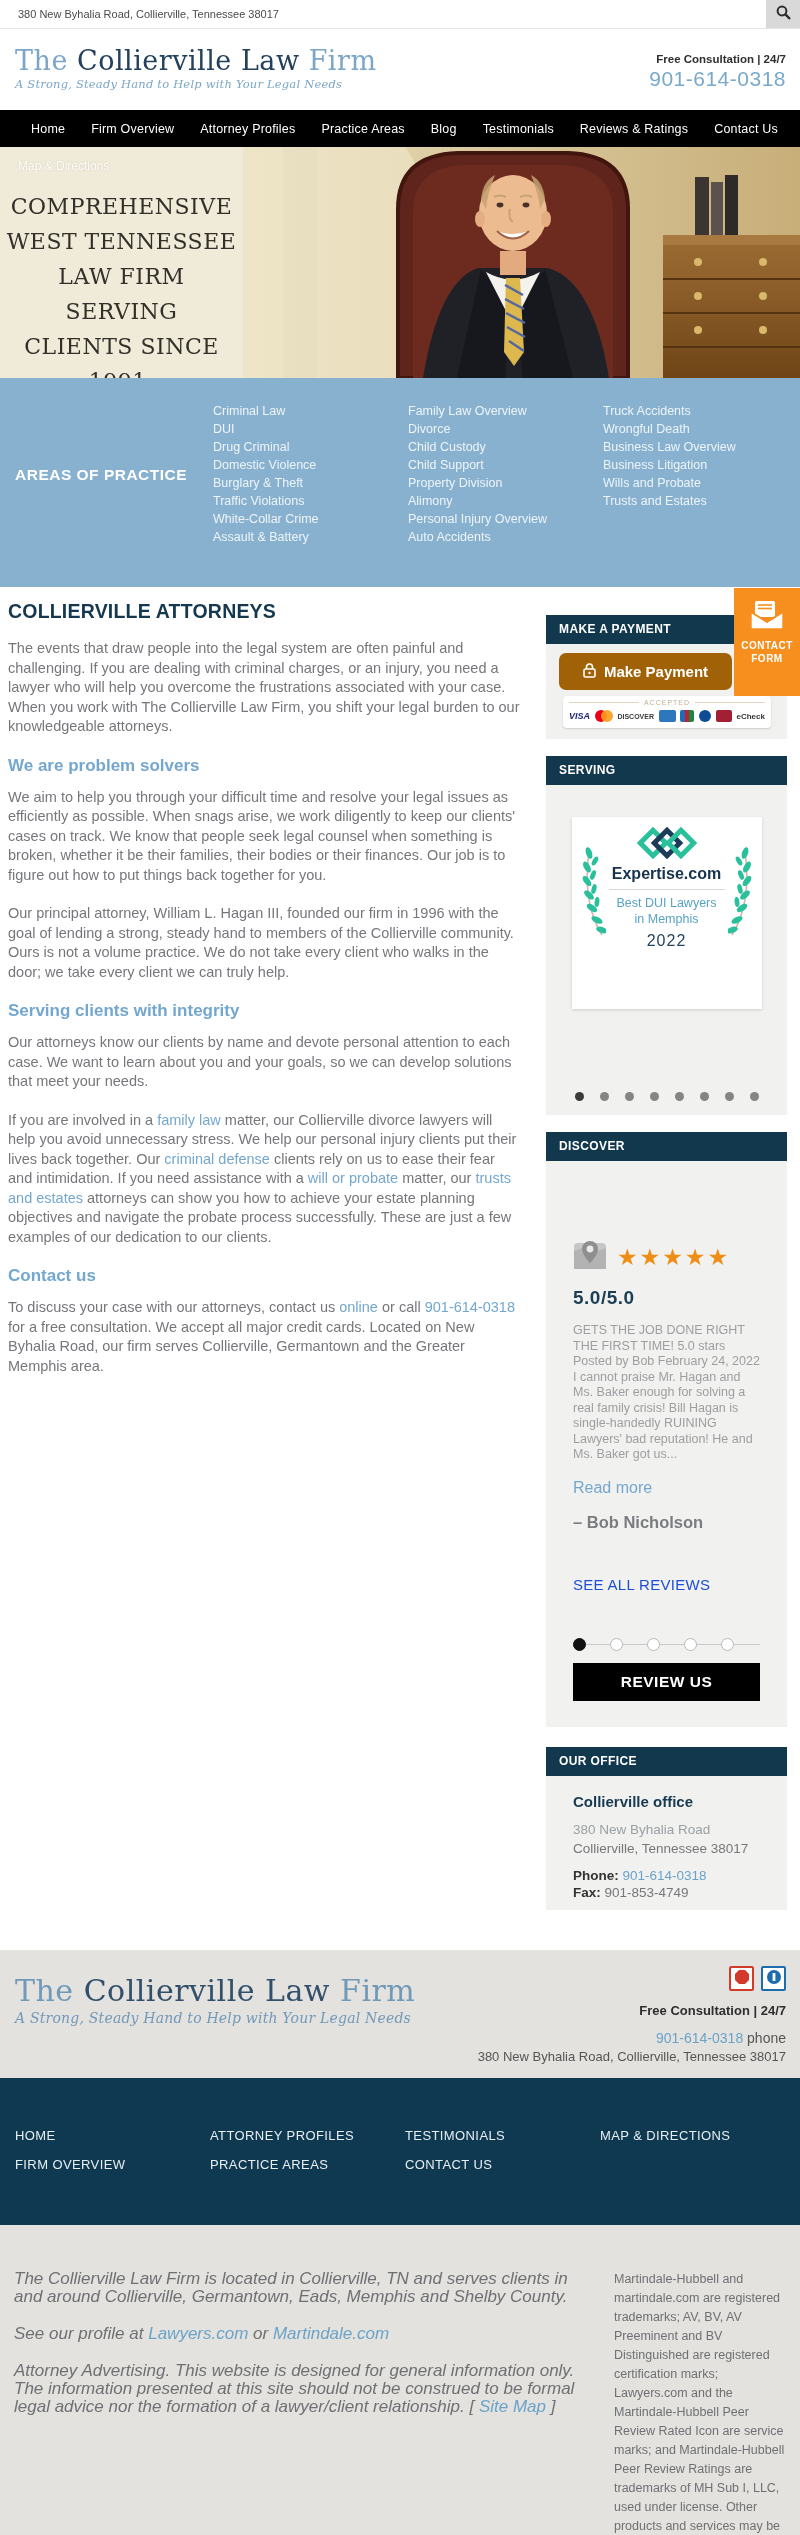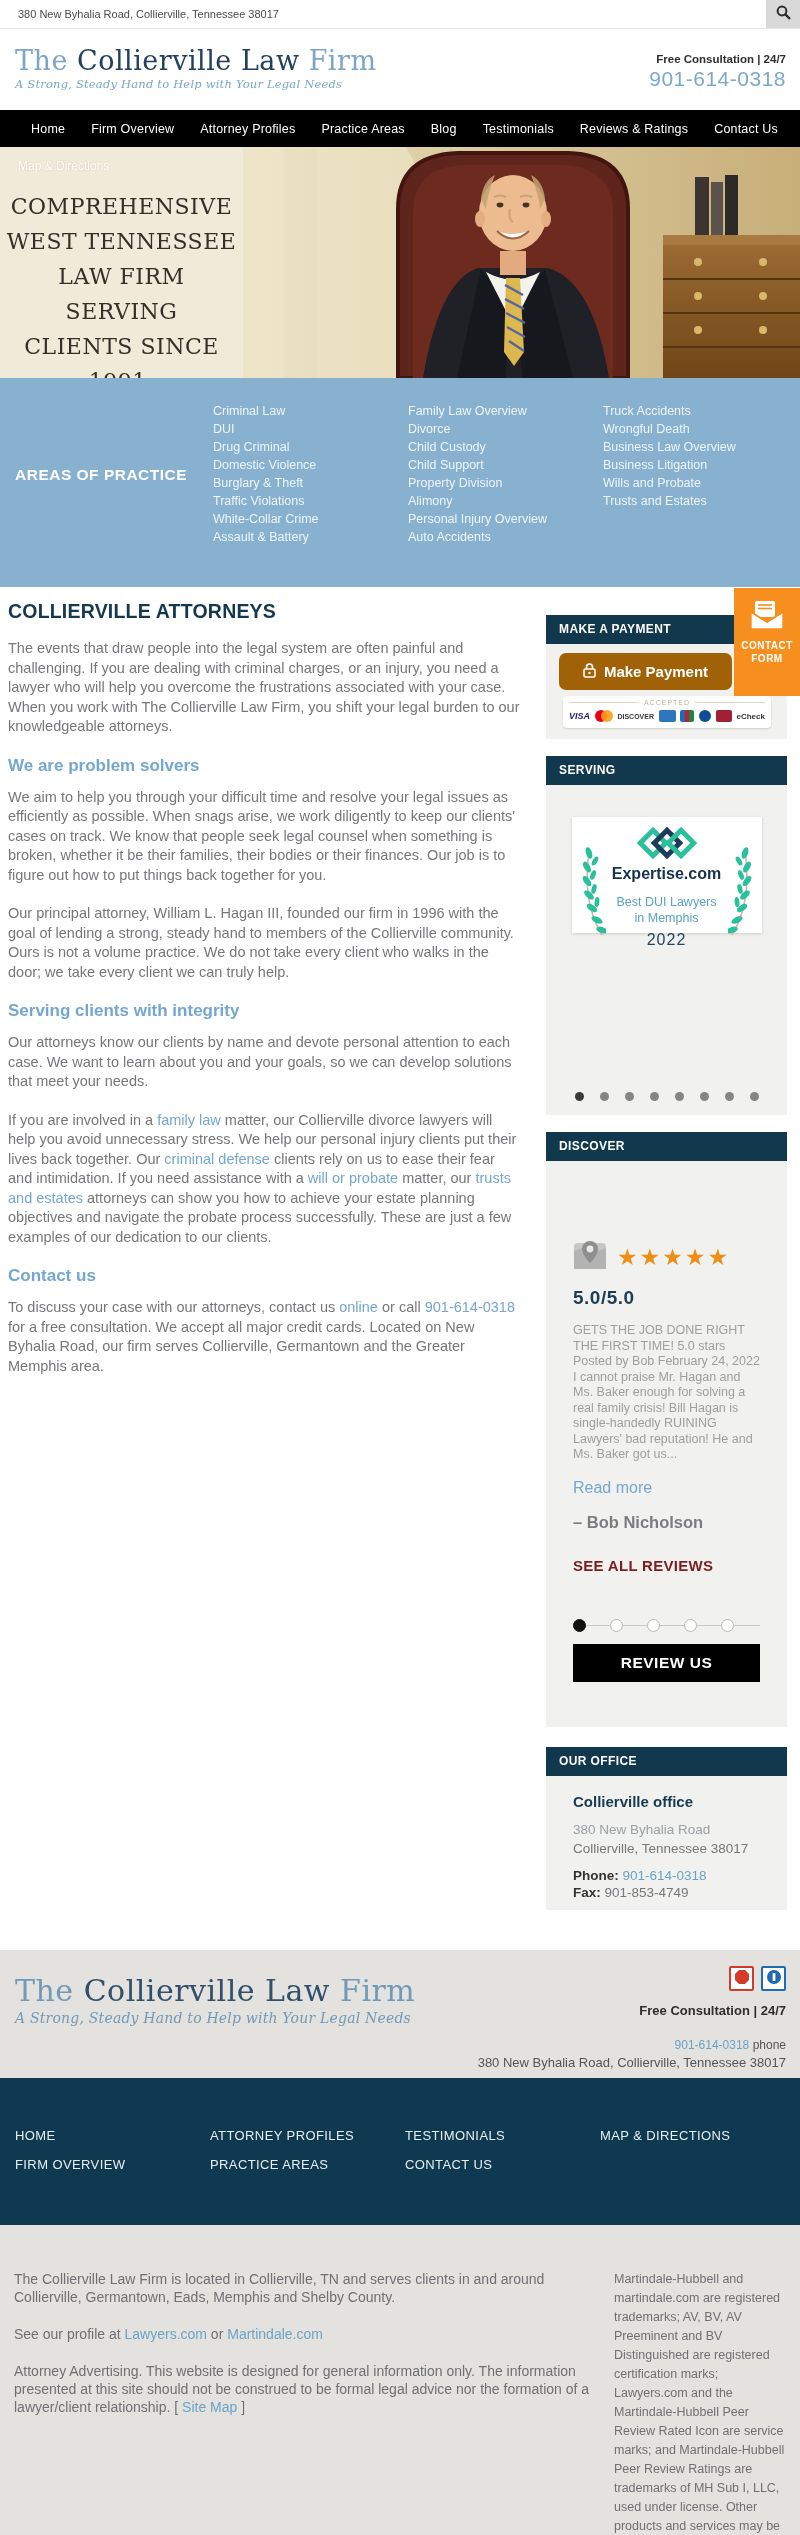--- a/index.html
+++ b/index.html
@@ -85,43 +85,43 @@
   .cc-amex { width:17px; height:12px; background:#2e77bc; border-radius:2px; }
   .cc-jcb { width:14px; height:12px; border-radius:2px;
             background:linear-gradient(90deg,#1c6eb4 33%,#c0202f 33% 66%,#1d8544 66%); }
   .cc-diners { width:12px; height:12px; border-radius:50%; background:#0f4c96; }
   .cc-dc { width:16px; height:12px; background:#a31f34; border-radius:2px; }
   .cc-echeck { font-size:8px; font-weight:bold; color:#333; }
   .gap17 { height:17px; }
   .gap20 { height:20px; }
 
   .awards-box { height:330px; display:flex; flex-direction:column; align-items:center; }
-  .badge { position:relative; width:190px; height:116px; background:#fff; margin-top:32px;
+  .badge { position:relative; width:190px; height:192px; background:#fff; margin-top:32px;
            box-shadow:0 1px 3px rgba(0,0,0,.15); display:flex; flex-direction:column; align-items:center; }
   .badge-diamonds { margin-top:10px; }
   .badge-brand { font-size:16px; font-weight:bold; color:#16324c; margin-top:2px; }
   .badge-hr { width:116px; height:1px; background:#d9d9d9; margin:6px 0 5px; }
   .badge-line { font-size:12.5px; color:#58a3c4; line-height:16px; }
   .badge-year { font-size:16px; color:#24455f; margin-top:5px; letter-spacing:1px; }
   .laurel { position:absolute; top:28px; }
   .laurel.left { left:8px; }
   .laurel.right { right:8px; }
   .award-dots { margin-top:auto; margin-bottom:14px; display:flex; gap:16px; }
   .award-dots span { width:9px; height:9px; border-radius:50%; background:#858585; cursor:pointer; }
   .award-dots span.active { background:#3a3a3a; }
 
   .reviews-box { height:566px; padding:0 27px; }
   .review-head { padding-top:78px; display:flex; align-items:center; gap:10px; }
   .stars { font-size:23px; color:#ee8e17; letter-spacing:2px; line-height:24px; }
   .rating { font-size:19px; font-weight:800; color:#1c3e55; margin-top:12px; letter-spacing:.5px; }
   .review-text { font-size:12.5px; line-height:15.5px; color:#9d9ea1; margin-top:14px; }
   .read-more { display:inline-block; font-size:16px; color:#74a7cf; margin-top:16px; text-decoration:none; }
   .author { font-size:16.5px; font-weight:bold; color:#7b7c80; margin-top:16px; }
-  .see-all { display:inline-block; font-size:15px; font-weight:bold; color:#7f1d1d;
-             margin-top:25px; letter-spacing:.3px; text-decoration:none; }
+  .see-all { display:inline-block; font-size:15px; font-weight:normal; color:#1d4ed8;
+             margin-top:44px; letter-spacing:.3px; text-decoration:none; }
   .stepper { margin-top:44px; position:relative; height:13px; }
   .stepper .track { position:absolute; left:6px; right:0; top:6px; height:1px; background:#c9c9c9; }
   .stepper .dots { position:absolute; left:0; top:0; display:flex; gap:24px; }
   .stepper .dots span { width:13px; height:13px; border-radius:50%; background:#fff;
                         border:1px solid #b9b9b9; cursor:pointer; }
   .stepper .dots span.active { background:#111; border-color:#111; }
   .review-us { display:block; width:100%; height:38px; margin-top:12px; background:#000; color:#fff;
                font-weight:bold; font-size:15.5px; border:none; letter-spacing:.5px; cursor:pointer;
                font-family:"Liberation Sans", sans-serif; }
 
@@ -142,32 +142,32 @@
   .logo-foot .logo-light { color:#7199b8; }
   .logo-foot .logo-dark { color:#32506b; }
   .logo-foot .logo-tagline { font-size:14px; color:#7199b8; margin-top:2px; }
   .footer-gray-right { position:absolute; right:14px; top:16px; text-align:right; }
   .social-row { display:flex; gap:7px; justify-content:flex-end; }
   .social-box { width:25px; height:25px; background:#fff; border-radius:2px; display:flex;
                 align-items:center; justify-content:center; cursor:pointer; }
   .social-box.red { border:2px solid #d43a2a; }
   .social-box.blue { border:2px solid #1c6cae; }
   .fg-consult { font-size:13px; font-weight:bold; color:#2e2e2e; margin-top:12px; }
-  .fg-phone { font-size:12px; color:#555; margin-top:20px; }
+  .fg-phone { font-size:14px; color:#555; margin-top:12px; }
   .fg-phone a { color:#6ba3c8; text-decoration:none; }
   .fg-address { font-size:13px; color:#555; margin-top:3px; }
 
   .footer-navy { height:147px; background:#0e3950; padding:43px 0 0 15px; display:flex; }
   .fn-col { width:195px; }
   .fn-col a { display:block; color:#e8eef2; font-size:13px; letter-spacing:.4px;
               text-decoration:none; line-height:29px; }
 
   .footer-bottom { height:310px; background:#e3e2df; padding:45px 0 0 14px; display:flex; }
   .fb-left { width:580px; margin-right:20px; }
-  .fb-left p { font-size:14px; line-height:18px; color:#6f7073; margin-bottom:19px; }
+  .fb-left p { font-size:17px; line-height:18px; color:#6f7073; margin-bottom:19px;font-style:italic; }
   .fb-left a { color:#6ba3c8; text-decoration:none; }
   .fb-right { width:175px; }
   .fb-right p { font-size:12.5px; line-height:19px; color:#6f7073; }
 </style>
 </head>
 <body>
 
 <div class="page">
 
   <div class="topbar">

